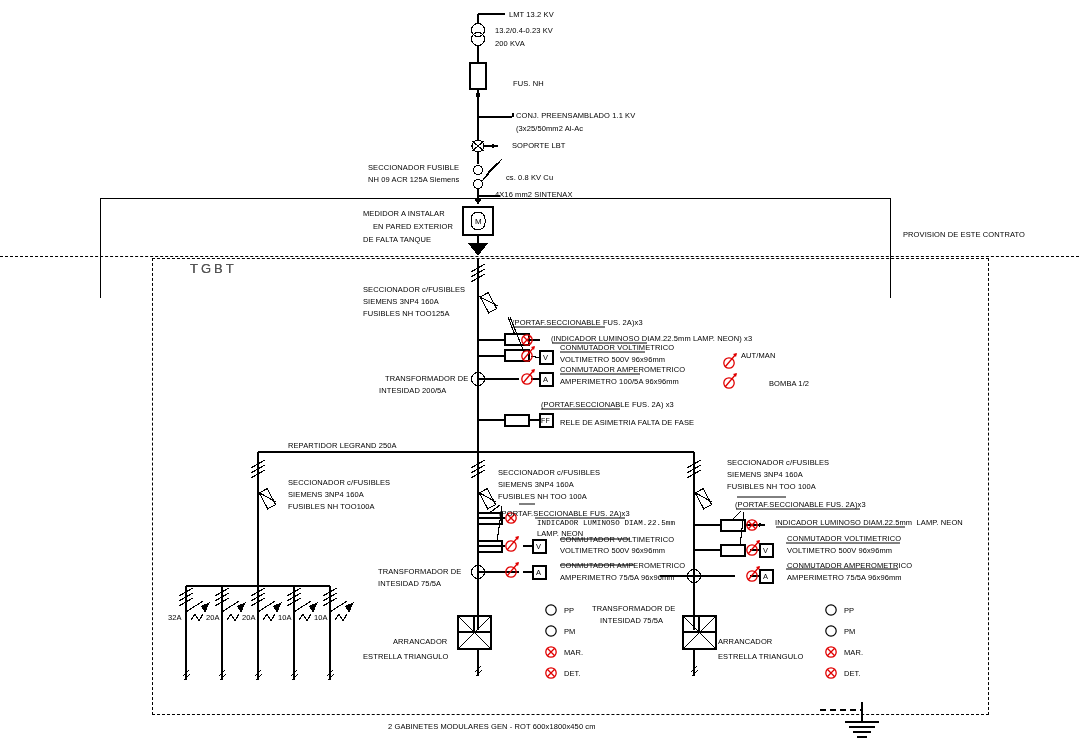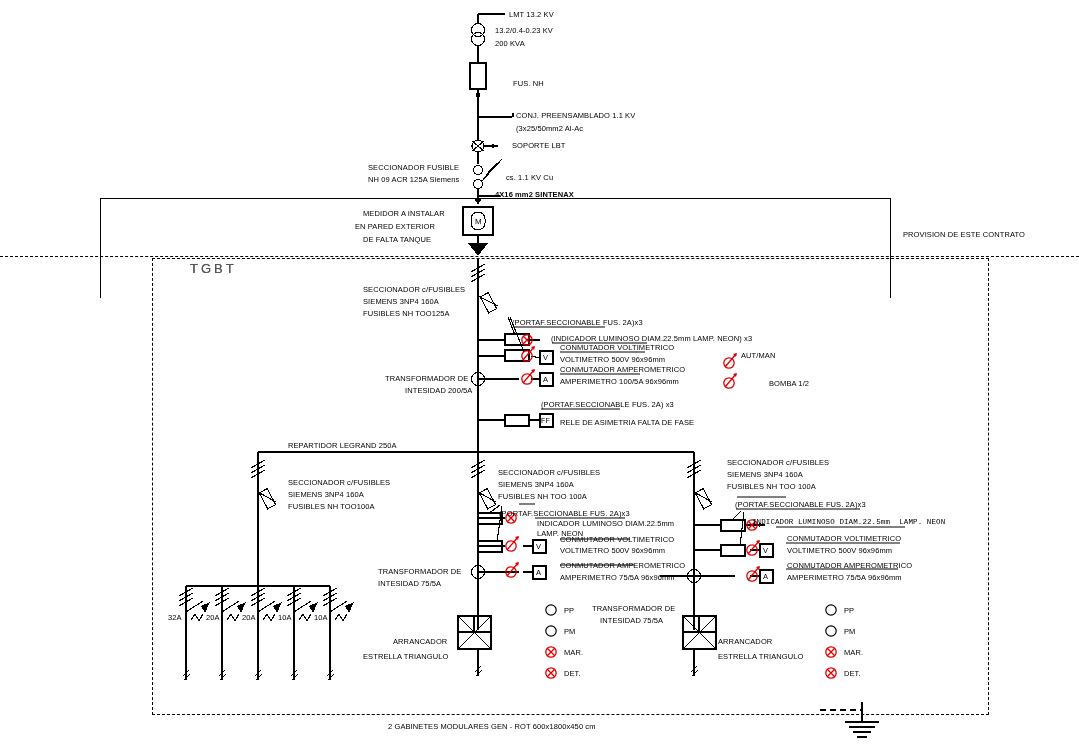--- a/index.html
+++ b/index.html
@@ -277,39 +277,39 @@
 
   <div class="lbl" style="left:509px;top:10px;text-align:right;">LMT 13.2 KV</div>
   <div class="lbl" style="left:495px;top:26px;">13.2/0.4-0.23 KV</div>
   <div class="lbl" style="left:495px;top:39px;">200 KVA</div>
   <div class="lbl" style="left:513px;top:79px;">FUS. NH</div>
   <div class="lbl" style="left:516px;top:111px;">CONJ. PREENSAMBLADO 1.1 KV</div>
   <div class="lbl" style="left:516px;top:124px;">(3x25/50mm2 Al-Ac</div>
   <div class="lbl" style="left:512px;top:141px;">SOPORTE LBT</div>
   <div class="lbl" style="left:368px;top:163px;">SECCIONADOR FUSIBLE</div>
   <div class="lbl" style="left:368px;top:175px;">NH 09 ACR 125A Siemens</div>
-  <div class="lbl" style="left:506px;top:173px;">cs. 1.1 KV Cu</div>
-  <div class="lbl" style="left:495px;top:190px;font-weight:bold;">4X16 mm2 SINTENAX</div>
+  <div class="lbl" style="left:506px;top:173px;">cs. 0.8 KV Cu</div>
+  <div class="lbl" style="left:495px;top:190px;">4X16 mm2 SINTENAX</div>
   <div class="lbl" style="left:363px;top:209px;">MEDIDOR A INSTALAR</div>
-  <div class="lbl" style="left:355px;top:222px;">EN PARED EXTERIOR</div>
+  <div class="lbl" style="left:373px;top:222px;">EN PARED EXTERIOR</div>
   <div class="lbl" style="left:363px;top:235px;">DE FALTA TANQUE</div>
   <div class="lbl" style="left:475px;top:217px;font-size:8px;">M</div>
   <div class="lbl" style="left:903px;top:230px;">PROVISION DE ESTE CONTRATO</div>
 
   <div class="lbl" style="left:363px;top:285px;">SECCIONADOR c/FUSIBLES</div>
   <div class="lbl" style="left:363px;top:297px;">SIEMENS 3NP4 160A</div>
   <div class="lbl" style="left:363px;top:309px;">FUSIBLES NH TOO125A</div>
   <div class="lbl" style="left:512px;top:318px;">(PORTAF.SECCIONABLE FUS. 2A)x3</div>
   <div class="lbl" style="left:551px;top:334px;">(INDICADOR LUMINOSO DIAM.22.5mm LAMP. NEON) x3</div>
   <div class="lbl" style="left:560px;top:343px;">CONMUTADOR VOLTIMETRICO</div>
   <div class="lbl" style="left:560px;top:355px;">VOLTIMETRO 500V 96x96mm</div>
   <div class="lbl" style="left:560px;top:365px;">CONMUTADOR AMPEROMETRICO</div>
   <div class="lbl" style="left:560px;top:377px;">AMPERIMETRO 100/5A 96x96mm</div>
   <div class="lbl" style="left:385px;top:374px;">TRANSFORMADOR DE</div>
-  <div class="lbl" style="left:405px;top:386px;">INTESIDAD 200/5A</div>
+  <div class="lbl" style="left:379px;top:386px;">INTESIDAD 200/5A</div>
   <div class="lbl" style="left:541px;top:400px;">(PORTAF.SECCIONABLE FUS. 2A) x3</div>
   <div class="lbl" style="left:560px;top:418px;">RELE DE ASIMETRIA FALTA DE FASE</div>
   <div class="lbl" style="left:543px;top:353px;">V</div>
   <div class="lbl" style="left:543px;top:375px;">A</div>
   <div class="lbl" style="left:541px;top:416px;font-size:7px;">FF</div>
   <div class="lbl" style="left:741px;top:351px;">AUT/MAN</div>
   <div class="lbl" style="left:741px;top:379px;padding-left:28px;">BOMBA 1/2</div>
 
   <div class="lbl" style="left:288px;top:441px;">REPARTIDOR LEGRAND 250A</div>
 
@@ -319,21 +319,21 @@
   <div class="lbl" style="left:168px;top:613px;">32A</div>
   <div class="lbl" style="left:206px;top:613px;">20A</div>
   <div class="lbl" style="left:242px;top:613px;">20A</div>
   <div class="lbl" style="left:278px;top:613px;">10A</div>
   <div class="lbl" style="left:314px;top:613px;">10A</div>
 
   <div class="lbl" style="left:498px;top:468px;">SECCIONADOR c/FUSIBLES</div>
   <div class="lbl" style="left:498px;top:480px;">SIEMENS 3NP4 160A</div>
   <div class="lbl" style="left:498px;top:492px;">FUSIBLES NH TOO 100A</div>
   <div class="lbl" style="left:499px;top:509px;">(PORTAF.SECCIONABLE FUS. 2A)x3</div>
-  <div class="lbl" style="left:537px;top:519px;">INDICADOR LUMINOSO DIAM.22.5mm</div>
+  <div class="lbl" style="left:537px;top:519px;font-family:Liberation Mono, monospace;">INDICADOR LUMINOSO DIAM.22.5mm</div>
   <div class="lbl" style="left:537px;top:529px;">LAMP. NEON</div>
   <div class="lbl" style="left:560px;top:535px;">CONMUTADOR VOLTIMETRICO</div>
   <div class="lbl" style="left:560px;top:546px;">VOLTIMETRO 500V 96x96mm</div>
   <div class="lbl" style="left:560px;top:561px;">CONMUTADOR AMPEROMETRICO</div>
   <div class="lbl" style="left:560px;top:573px;">AMPERIMETRO 75/5A 96x96mm</div>
   <div class="lbl" style="left:378px;top:567px;">TRANSFORMADOR DE</div>
   <div class="lbl" style="left:378px;top:579px;">INTESIDAD 75/5A</div>
   <div class="lbl" style="left:536px;top:542px;">V</div>
   <div class="lbl" style="left:536px;top:568px;">A</div>
   <div class="lbl" style="left:393px;top:637px;">ARRANCADOR</div>
@@ -342,21 +342,21 @@
   <div class="lbl" style="left:564px;top:627px;">PM</div>
   <div class="lbl" style="left:564px;top:648px;">MAR.</div>
   <div class="lbl" style="left:564px;top:669px;">DET.</div>
   <div class="lbl" style="left:592px;top:604px;">TRANSFORMADOR DE</div>
   <div class="lbl" style="left:600px;top:616px;">INTESIDAD 75/5A</div>
 
   <div class="lbl" style="left:727px;top:458px;">SECCIONADOR c/FUSIBLES</div>
   <div class="lbl" style="left:727px;top:470px;">SIEMENS 3NP4 160A</div>
   <div class="lbl" style="left:727px;top:482px;">FUSIBLES NH TOO 100A</div>
   <div class="lbl" style="left:735px;top:500px;">(PORTAF.SECCIONABLE FUS. 2A)x3</div>
-  <div class="lbl" style="left:752px;top:518px;font-family:Liberation Mono, monospace;">INDICADOR LUMINOSO DIAM.22.5mm  LAMP. NEON</div>
+  <div class="lbl" style="left:775px;top:518px;">INDICADOR LUMINOSO DIAM.22.5mm  LAMP. NEON</div>
   <div class="lbl" style="left:787px;top:534px;">CONMUTADOR VOLTIMETRICO</div>
   <div class="lbl" style="left:787px;top:546px;">VOLTIMETRO 500V 96x96mm</div>
   <div class="lbl" style="left:787px;top:561px;">CONMUTADOR AMPEROMETRICO</div>
   <div class="lbl" style="left:787px;top:573px;">AMPERIMETRO 75/5A 96x96mm</div>
   <div class="lbl" style="left:763px;top:546px;">V</div>
   <div class="lbl" style="left:763px;top:572px;">A</div>
   <div class="lbl" style="left:718px;top:637px;">ARRANCADOR</div>
   <div class="lbl" style="left:718px;top:652px;">ESTRELLA TRIANGULO</div>
   <div class="lbl" style="left:844px;top:606px;">PP</div>
   <div class="lbl" style="left:844px;top:627px;">PM</div>

